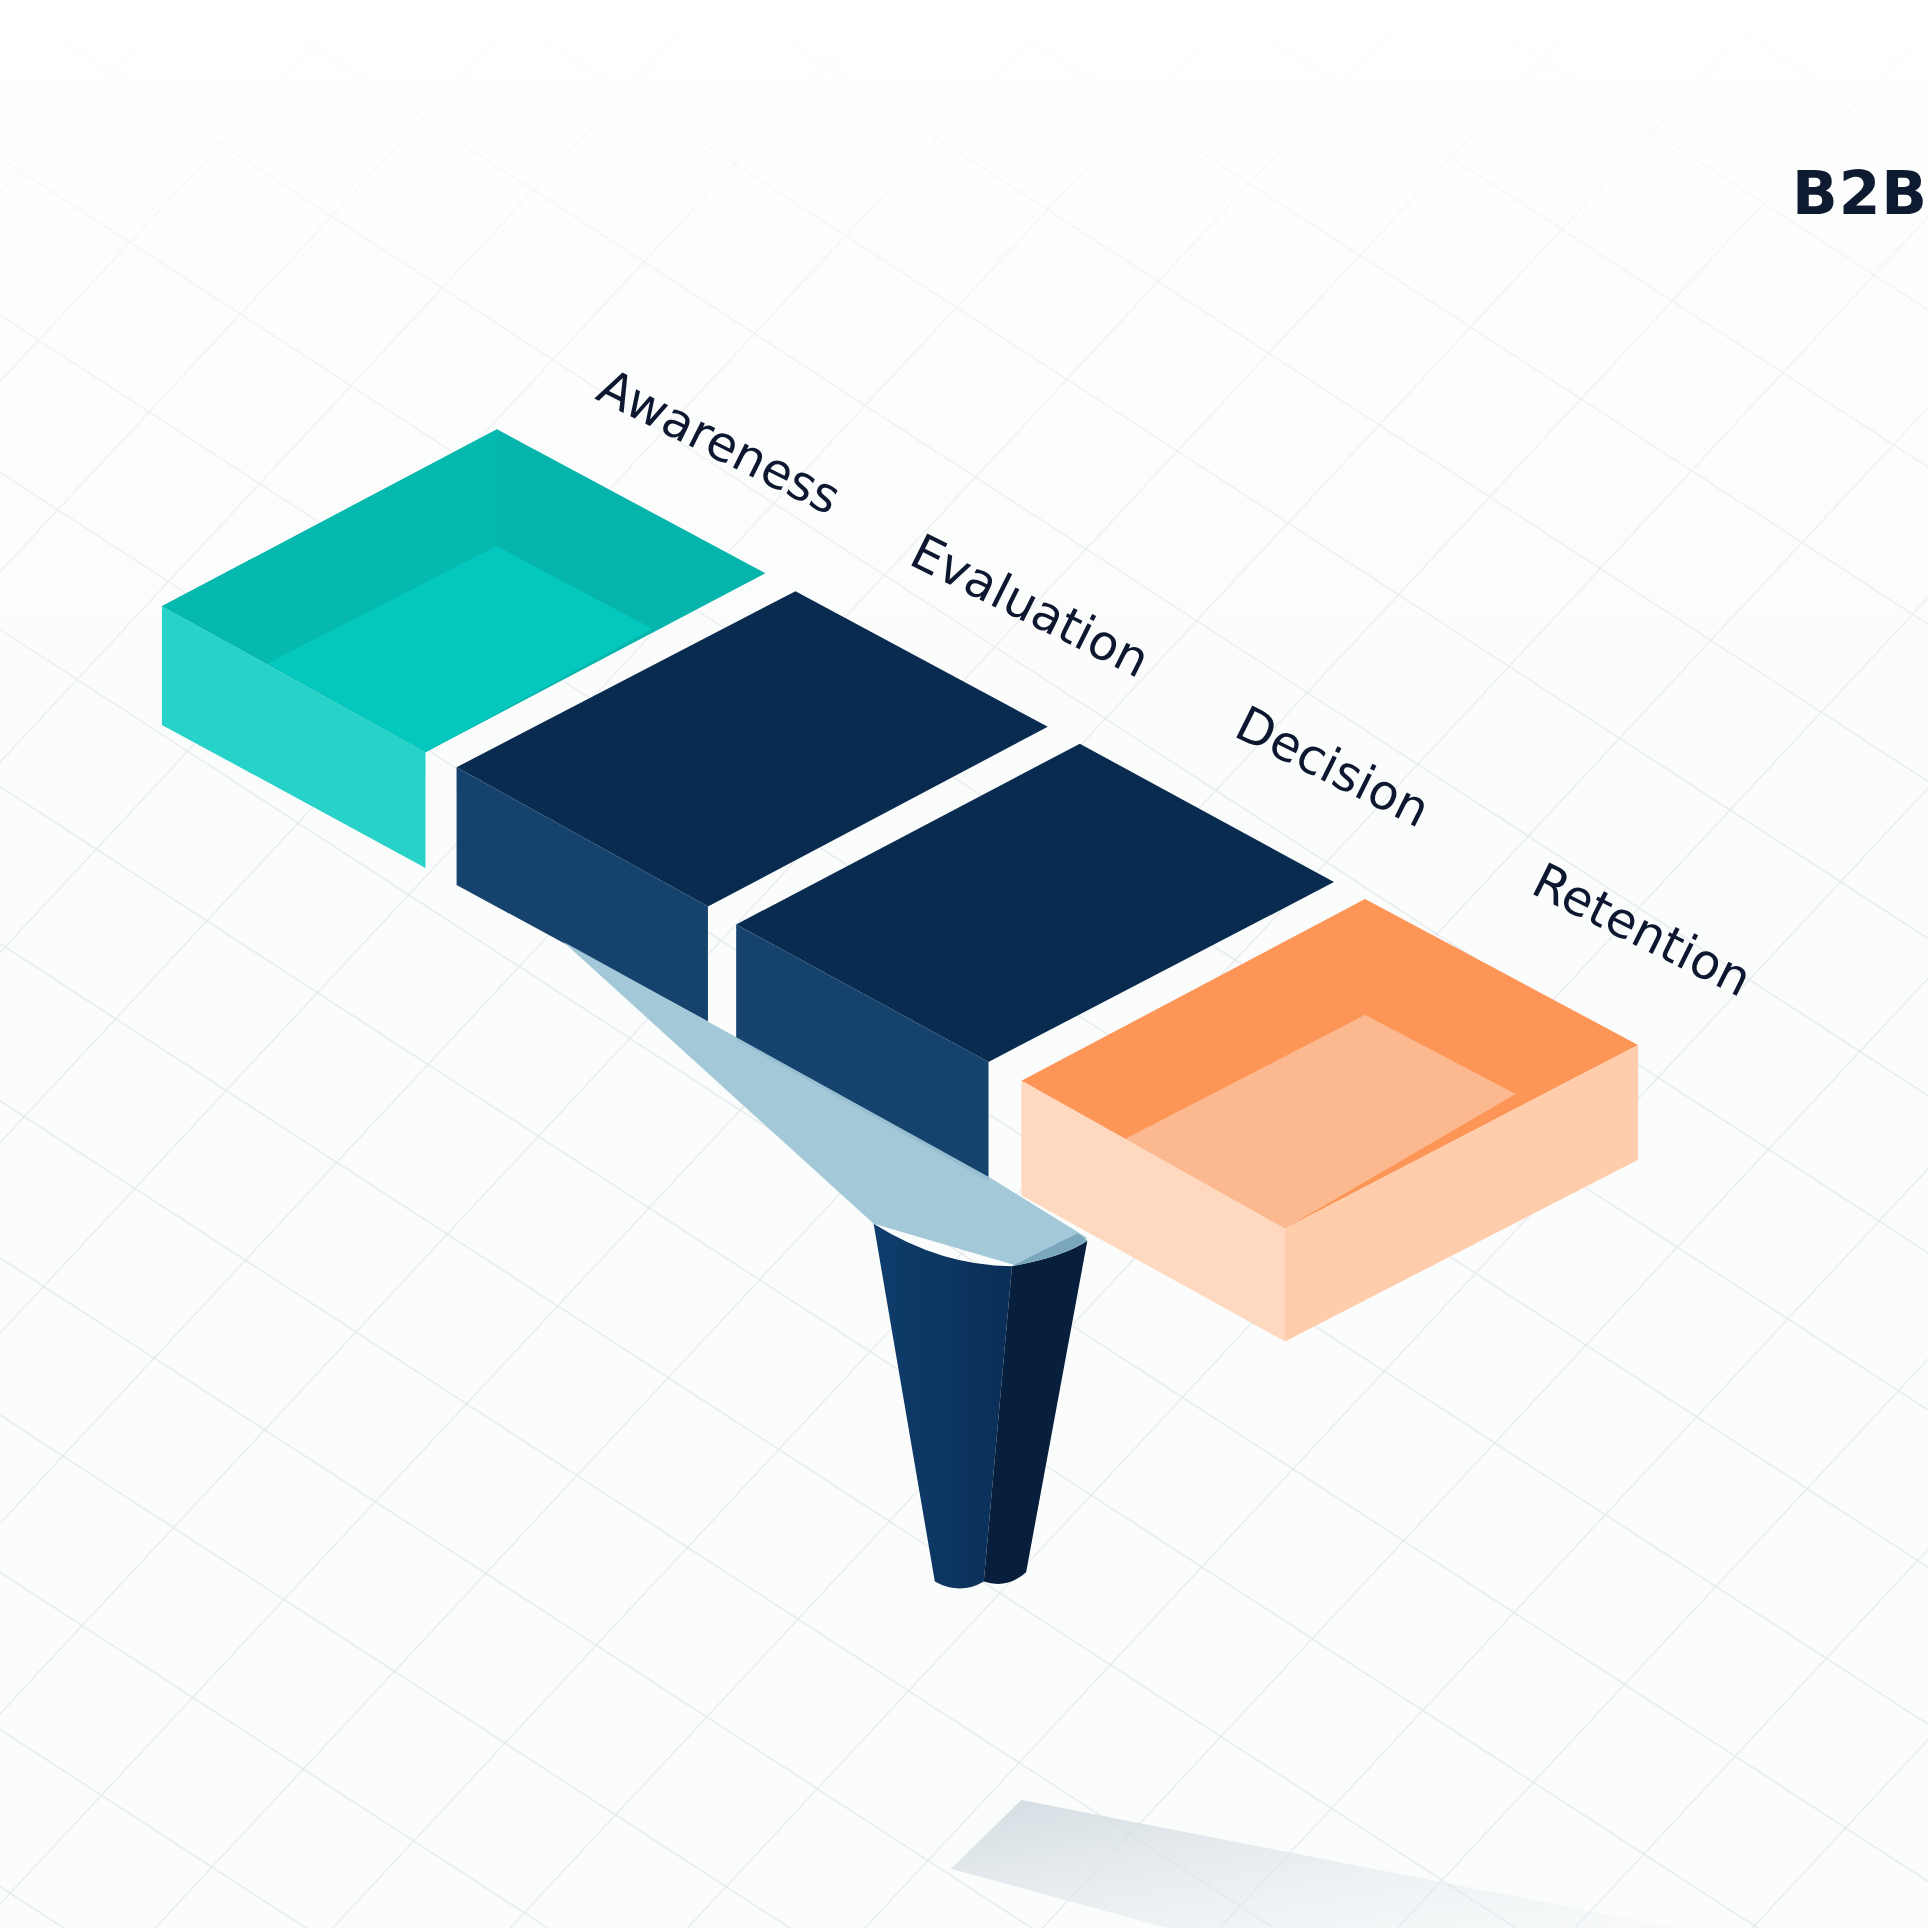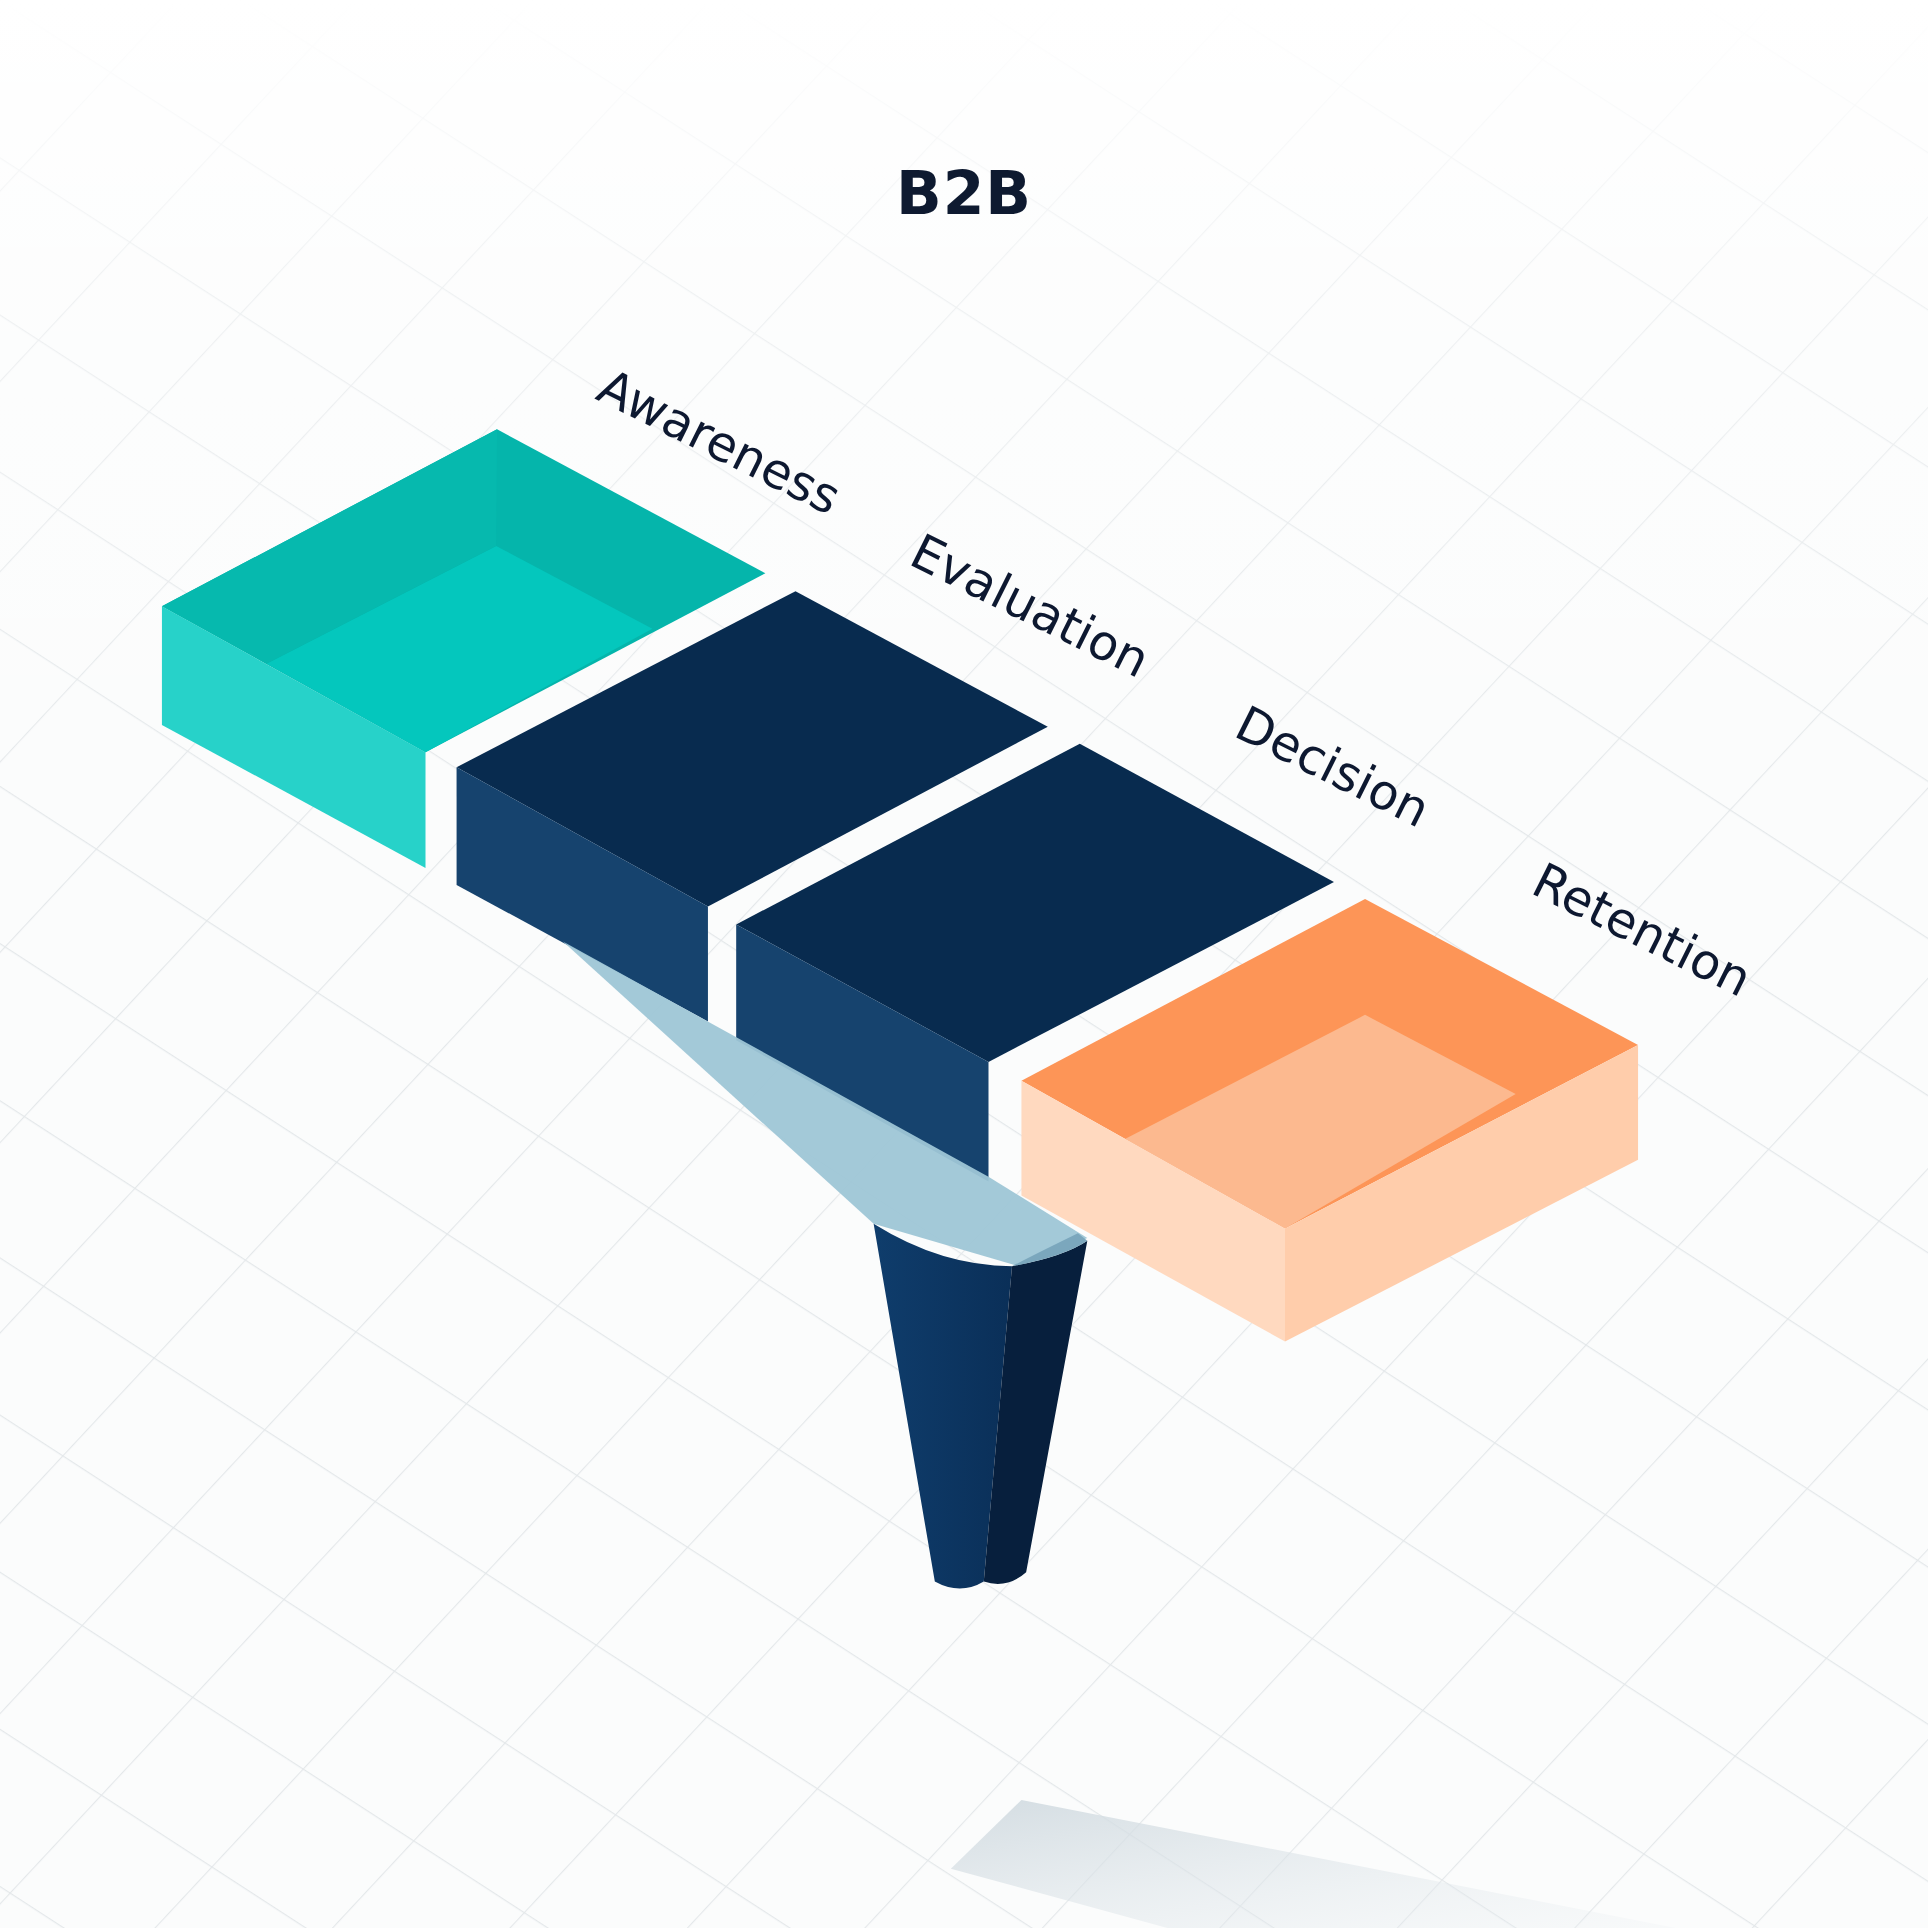--- a/index.html
+++ b/index.html
@@ -1,19 +1,19 @@
 <!DOCTYPE html>
 <html style="font-size:15px"><head>
   <meta charset="utf-8">
   <style>
     html, body { margin: 0; padding: 0; background: #ffffff; }
     body { width: 1928px; height: 1928px; overflow: hidden; position: relative; }
     .canvas { position: absolute; left: 0; top: 0; width: 1928px; height: 1928px; }
     .title {
-      position: absolute; left: 0; top: 158px; width: 1928px; text-align: center;
+      position: absolute; left: 0; top: 158px; width: 1928px; text-align: right;
       font-family: "DejaVu Sans", sans-serif; font-weight: bold; font-size: 60px;
       color: #0e1a30; letter-spacing: 0.9px;
     }
     .stage-label {
       position: absolute;
       font-family: "DejaVu Sans", sans-serif;
       font-size: 49px; color: #0d1830;
       transform-origin: 0 0;
       transform: rotate(26.5deg);
       white-space: nowrap;

